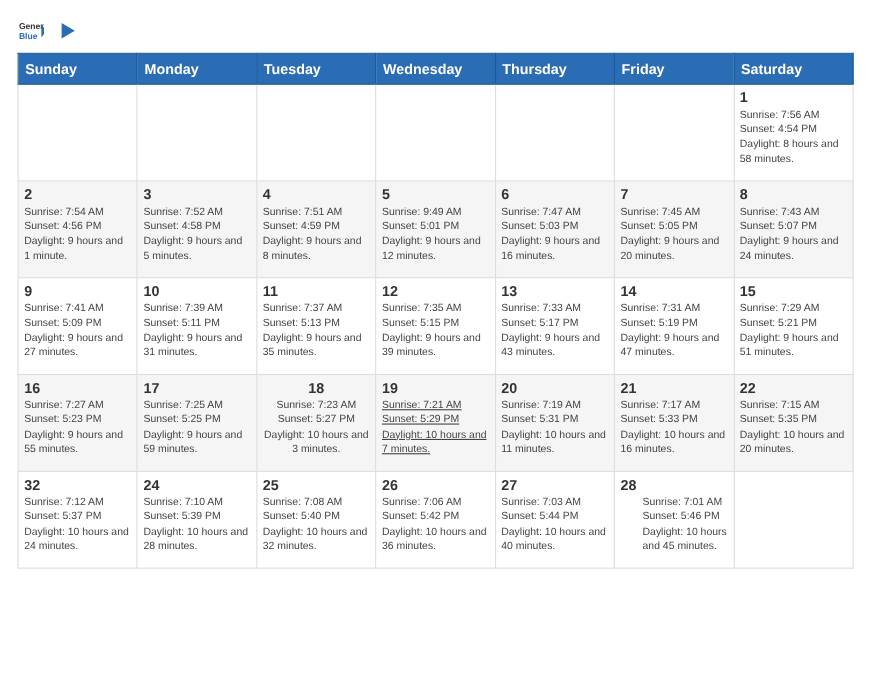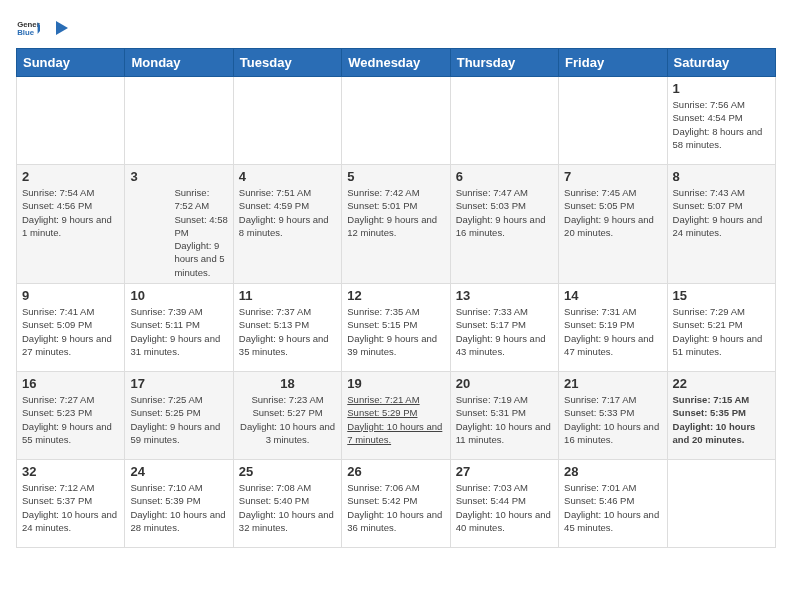--- a/index.html
+++ b/index.html
@@ -134,33 +134,33 @@
       </tr>
       <tr>
         <td style="background: rgb(245, 245, 245);">
           <span class="day-num">2</span>
           <div class="day-info" style="white-space: pre-line;">Sunrise: 7:54 AM
 Sunset: 4:56 PM
 Daylight: 9 hours and 1 minute.</div>
         </td>
         <td style="background: rgb(245, 245, 245);">
           <span class="day-num">3</span>
-          <div class="day-info" style="white-space: pre-line; margin-left: 44px;">Sunrise: 7:52 AM
+          <div class="day-info" style="white-space: pre-line;">Sunrise: 7:52 AM
 Sunset: 4:58 PM
 Daylight: 9 hours and 5 minutes.</div>
         </td>
         <td style="background: rgb(245, 245, 245);">
           <span class="day-num">4</span>
           <div class="day-info" style="white-space: pre-line;">Sunrise: 7:51 AM
 Sunset: 4:59 PM
 Daylight: 9 hours and 8 minutes.</div>
         </td>
         <td style="background: rgb(245, 245, 245);">
           <span class="day-num">5</span>
-          <div class="day-info" style="white-space: pre-line;">Sunrise: 7:42 AM
+          <div class="day-info" style="white-space: pre-line;">Sunrise: 9:49 AM
 Sunset: 5:01 PM
 Daylight: 9 hours and 12 minutes.</div>
         </td>
         <td style="background: rgb(245, 245, 245);">
           <span class="day-num">6</span>
           <div class="day-info" style="white-space: pre-line;">Sunrise: 7:47 AM
 Sunset: 5:03 PM
 Daylight: 9 hours and 16 minutes.</div>
         </td>
         <td style="background: rgb(245, 245, 245);">
@@ -252,21 +252,21 @@
 Daylight: 10 hours and 11 minutes.</div>
         </td>
         <td style="background: rgb(245, 245, 245);">
           <span class="day-num">21</span>
           <div class="day-info" style="white-space: pre-line;">Sunrise: 7:17 AM
 Sunset: 5:33 PM
 Daylight: 10 hours and 16 minutes.</div>
         </td>
         <td style="background: rgb(245, 245, 245);">
           <span class="day-num">22</span>
-          <div class="day-info" style="white-space: pre-line; font-weight: bold;">Sunrise: 7:15 AM
+          <div class="day-info" style="white-space: pre-line;">Sunrise: 7:15 AM
 Sunset: 5:35 PM
 Daylight: 10 hours and 20 minutes.</div>
         </td>
       </tr>
       <tr>
         <td>
           <span class="day-num">32</span>
           <div class="day-info" style="white-space: pre-line;">Sunrise: 7:12 AM
 Sunset: 5:37 PM
 Daylight: 10 hours and 24 minutes.</div>
@@ -290,20 +290,20 @@
 Daylight: 10 hours and 36 minutes.</div>
         </td>
         <td>
           <span class="day-num">27</span>
           <div class="day-info" style="white-space: pre-line;">Sunrise: 7:03 AM
 Sunset: 5:44 PM
 Daylight: 10 hours and 40 minutes.</div>
         </td>
         <td>
           <span class="day-num">28</span>
-          <div class="day-info" style="white-space: pre-line;">Sunrise: 7:01 AM
+          <div class="day-info" style="white-space: pre-line; margin-left: 20px;">Sunrise: 7:01 AM
 Sunset: 5:46 PM
 Daylight: 10 hours and 45 minutes.</div>
         </td>
         <td class="empty"></td>
       </tr>
     </tbody>
 </table>
 
 </body></html>

